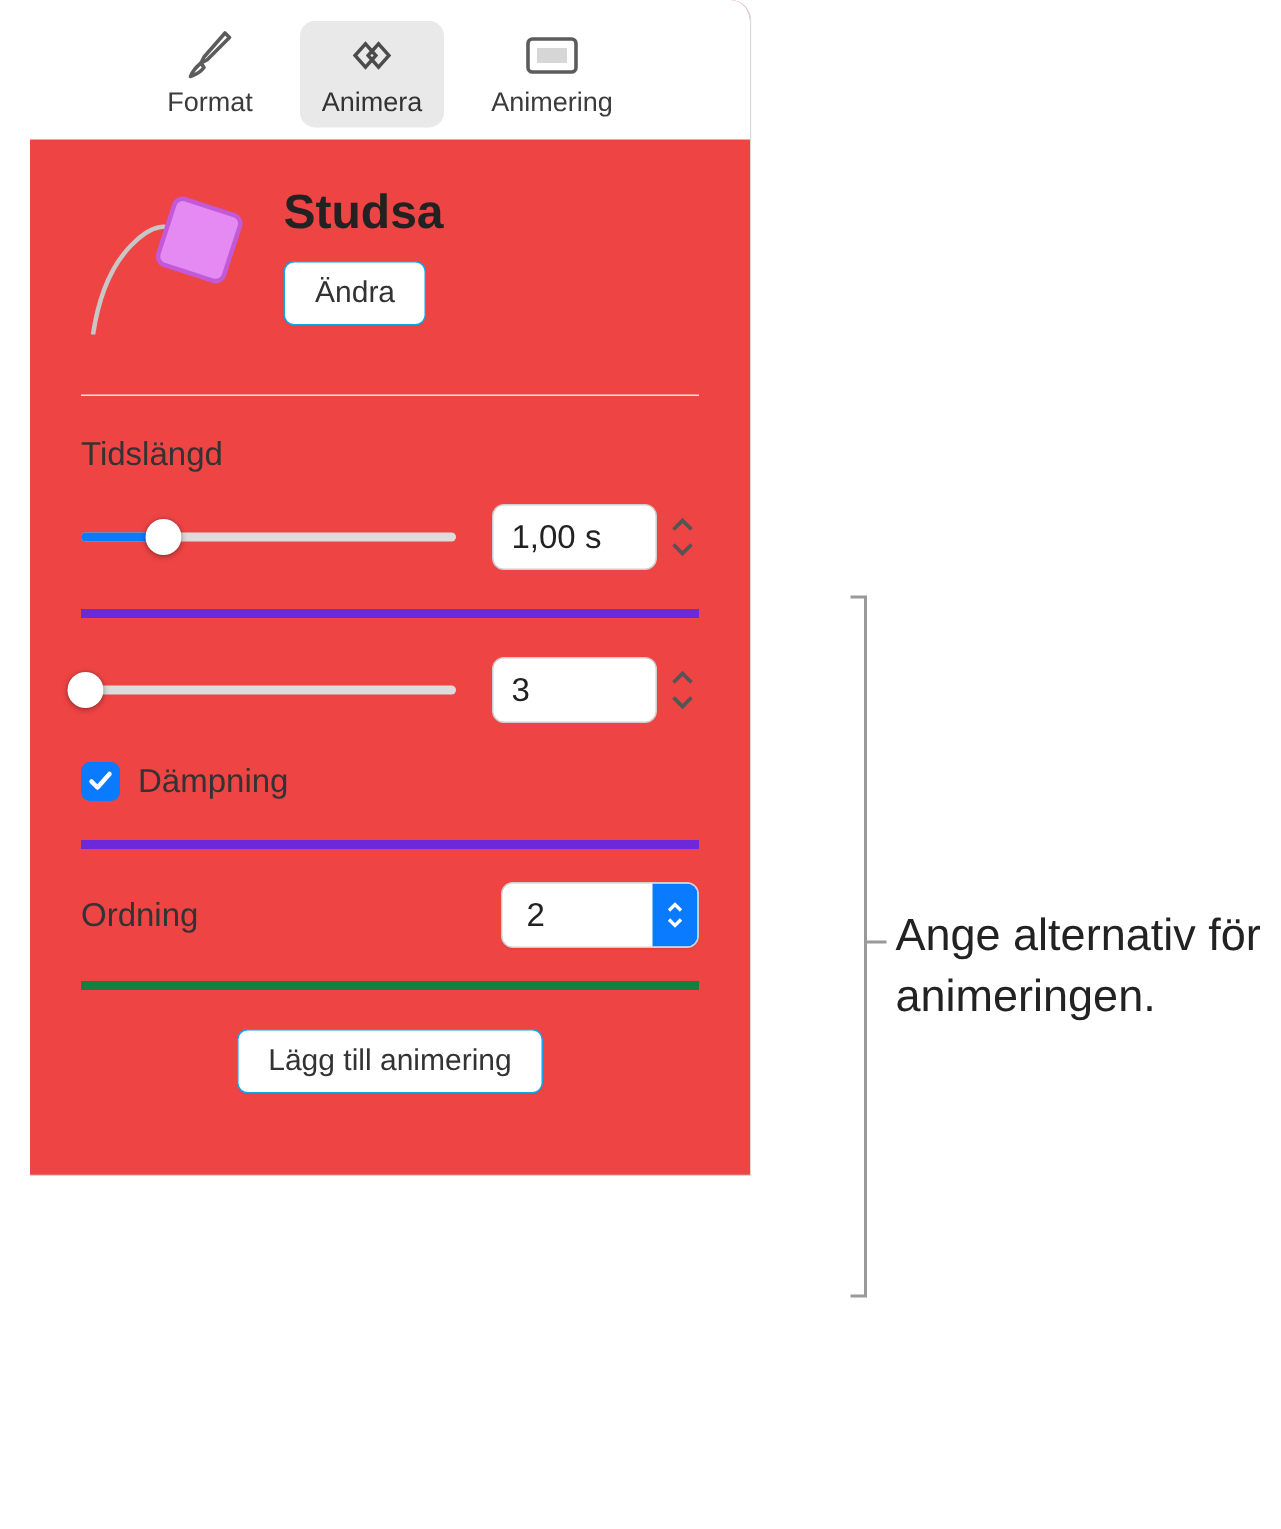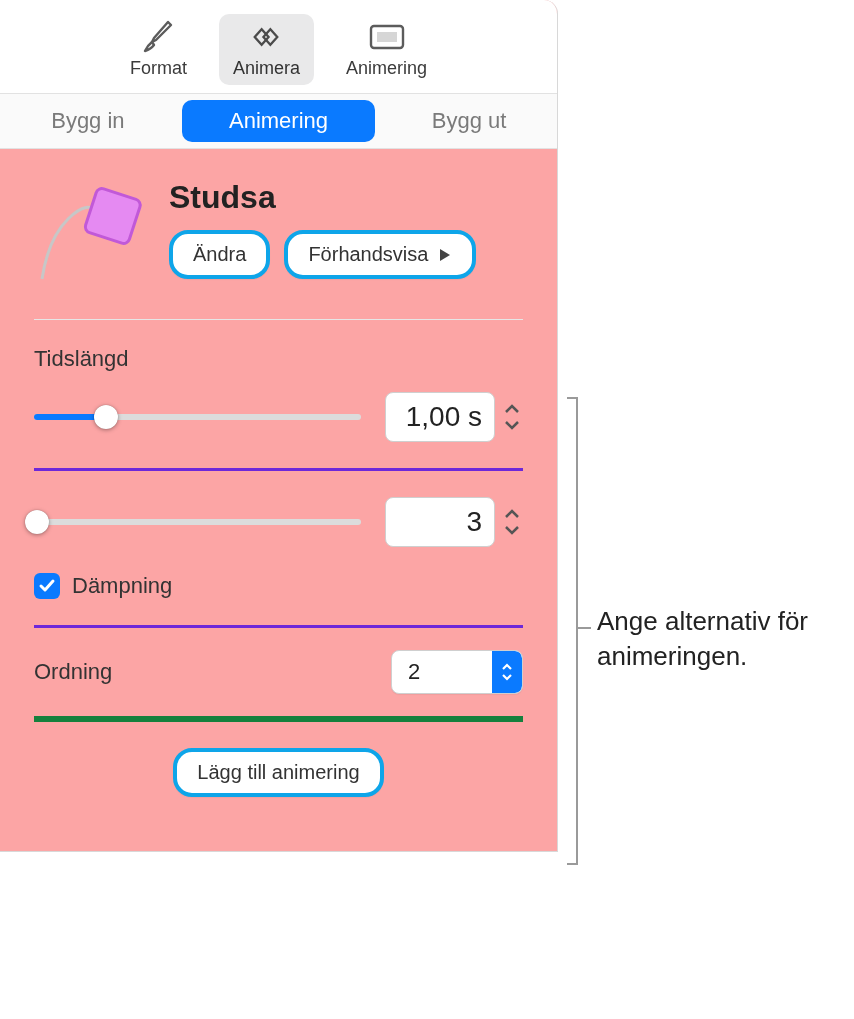--- a/index.html
+++ b/index.html
@@ -4,28 +4,29 @@
   <style>
     * { box-sizing: border-box; margin: 0; padding: 0; }
     body {
       font-family: -apple-system, "Helvetica Neue", Helvetica, Arial, sans-serif;
       background: #fff;
       width: 854px;
       height: 1019px;
       position: relative;
     }
     .panel {
-      width: 558px;
+      width: 481px;
       border: 1px solid #d8d8d8;
       border-top: none;
       border-left: none;
       border-top-right-radius: 14px;
       overflow: hidden;
-      background: #fca5a5;
+      background: #ef4444;
       position: relative;
+      margin-left: 20px;
     }
     .toolbar {
       display: flex;
       justify-content: center;
       gap: 18px;
       padding: 14px 0 8px 0;
       background: #fff;
     }
     .toolbar-item {
       display: flex;
@@ -79,36 +80,36 @@
       gap: 20px;
       align-items: flex-start;
       padding-bottom: 30px;
       border-bottom: 1px solid #e6e6e6;
     }
     .anim-icon { width: 115px; height: 110px; flex-shrink: 0; }
     .anim-title-wrap { flex: 1; }
     .anim-title { font-size: 32px; font-weight: 700; color: #222; margin-bottom: 14px; }
     .btn-row { display: flex; gap: 14px; }
     .btn {
-      border: 4px solid #0ea5e9;
-      background: #fff;
-      border-radius: 19px;
+      border: 1px solid #0ea5e9;
+      background: #fff;
+      border-radius: 7px;
       padding: 9px 20px;
       font-size: 20px;
       color: #333;
       display: inline-flex;
       align-items: center;
       gap: 10px;
       cursor: default;
       box-shadow: 0 1px 1px rgba(0,0,0,0.04);
     }
 
     .section {
       padding: 26px 0;
-      border-bottom: 3px solid #6d28d9;
+      border-bottom: 6px solid #6d28d9;
     }
     .section-label {
       font-size: 22px;
       color: #333;
       margin-bottom: 20px;
     }
     .slider-row {
       display: flex;
       align-items: center;
       gap: 24px;
@@ -146,22 +147,22 @@
     .stepper-wrap {
       display: flex;
       align-items: center;
       gap: 6px;
     }
     .num-field {
       width: 110px;
       border: 1px solid #cfcfcf;
       border-radius: 8px;
       padding: 8px 12px;
-      font-size: 28px;
-      text-align: right;
+      font-size: 22px;
+      text-align: left;
       color: #222;
       background: #fff;
     }
     .stepper {
       display: flex;
       flex-direction: column;
       width: 22px;
     }
     .stepper svg { display: block; }
 
@@ -228,21 +229,21 @@
       position: absolute;
       left: -28px;
       top: 0;
       width: 28px;
       height: 470px;
     }
     .callout-text {
       position: absolute;
       top: 208px;
       left: 4px;
-      font-size: 26px;
+      font-size: 30px;
       color: #222;
       line-height: 1.35;
     }
   </style>
 </head>
 <body>
 
 <div class="panel">
 
   <div class="toolbar">
@@ -268,50 +269,37 @@
       <div class="toolbar-icon">
         <svg width="40" height="30" viewBox="0 0 40 30">
             <rect x="4" y="4" width="32" height="22" rx="3" fill="none" stroke="#5c5c5c" stroke-width="2.4"></rect>
             <rect x="10" y="10" width="20" height="10" fill="#5c5c5c" opacity="0.25"></rect>
           </svg>
       </div>
       <span class="toolbar-label">Animering</span>
     </div>
   </div>
 
-  <div class="tabs">
-    <div class="tabs-inner">
-      <div class="tab">Bygg in</div>
-      <div class="tab active">Animering</div>
-      <div class="tab">Bygg ut</div>
-    </div>
-  </div>
 
   <div class="content">
 
     <div class="anim-header">
       <div class="anim-icon">
         <svg width="115" height="110" viewBox="0 0 115 110">
           <path d="M8 100 Q14 60 34 40 Q54 20 66 34" fill="none" stroke="#c7c7c7" stroke-width="3"></path>
           <g transform="translate(64,8) rotate(18)">
             <rect x="0" y="0" width="46" height="46" rx="6" fill="#e58af2" stroke="#c159d8" stroke-width="3"></rect>
           </g>
         </svg>
       </div>
       <div class="anim-title-wrap">
         <div class="anim-title">Studsa</div>
         <div class="btn-row">
           <div class="btn">
             <span>Ändra</span>
-          </div>
-          <div class="btn">
-            <span>Förhandsvisa</span>
-            <svg width="14" height="14" viewBox="0 0 14 14">
-                <path d="M2 1 L12 7 L2 13 Z" fill="#444"></path>
-              </svg>
           </div>
         </div>
       </div>
     </div>
 
     <div class="section">
       <div class="section-label">Tidslängd</div>
       <div class="slider-row">
         <div class="slider">
           <div class="slider-track">

